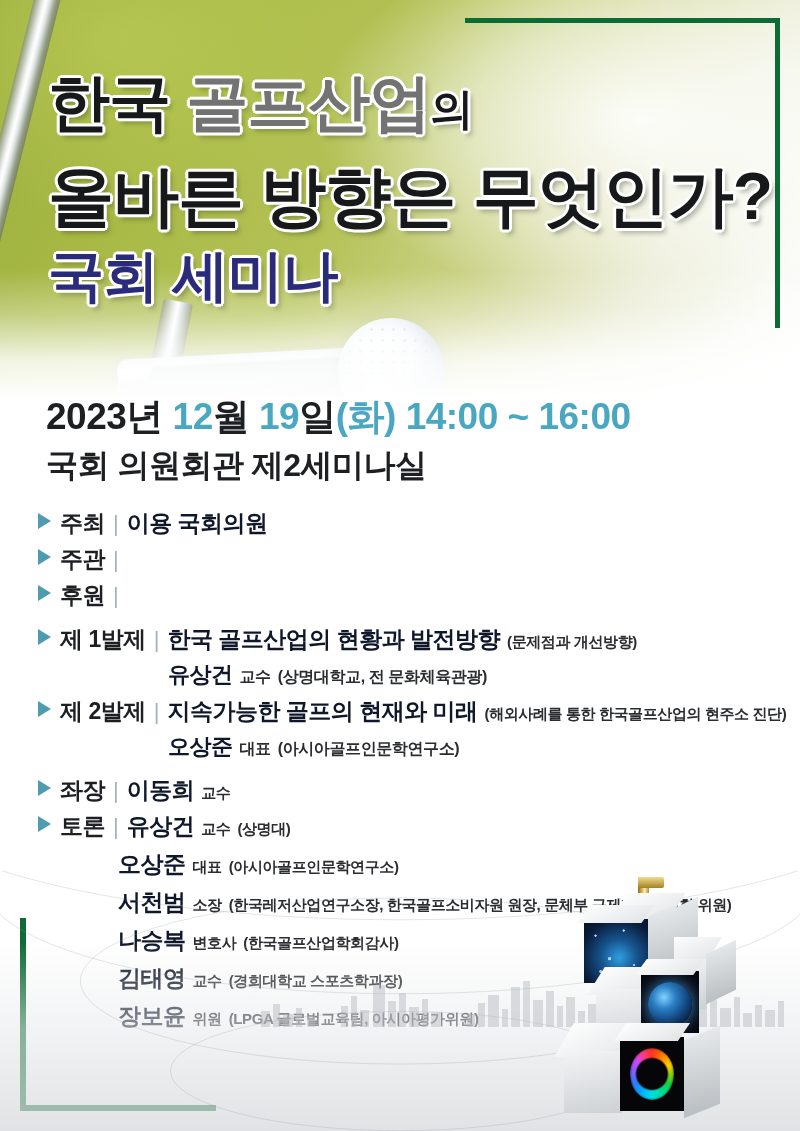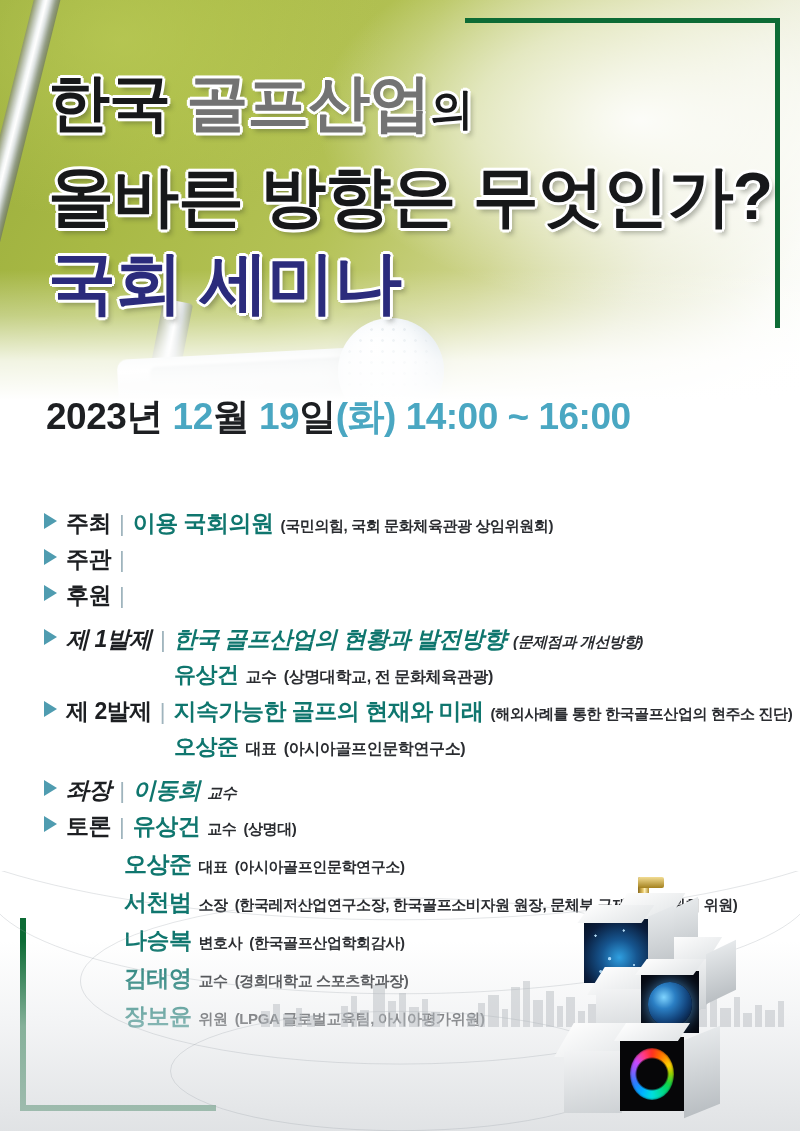--- a/index.html
+++ b/index.html
@@ -72,21 +72,21 @@
   .br-tr-h{left:465px;top:18px;width:315px;height:5px;}
   .br-tr-v{left:775px;top:18px;width:5px;height:310px;}
   .br-bl-v{left:20px;top:918px;width:6px;height:193px;}
   .br-bl-h{left:20px;top:1105px;width:196px;height:6px;}
 
   
   .title-block{position:absolute;left:0;top:0;width:800px;}
   .t-line{white-space:nowrap;font-weight:900;letter-spacing:-1px;}
   .t1{position:absolute;left:48px;top:72px;font-size:62px;line-height:1;}
   .t2{position:absolute;left:48px;top:163px;font-size:66px;line-height:1;}
-  .t3{position:absolute;left:48px;top:248px;font-size:68px;line-height:1;}
+  .t3{position:absolute;left:48px;top:248px;font-size:56px;line-height:1;}
   .ink-black{color:#17181a;
     text-shadow:
       -2px -2px 0 #fff, 2px -2px 0 #fff, -2px 2px 0 #fff, 2px 2px 0 #fff,
       -3px 0 0 #fff, 3px 0 0 #fff, 0 -3px 0 #fff, 0 3px 0 #fff,
       4px 5px 5px rgba(40,45,35,.35);}
   .ink-green{color:#737373;
     text-shadow:
       -2px -2px 0 #fff, 2px -2px 0 #fff, -2px 2px 0 #fff, 2px 2px 0 #fff,
       -3px 0 0 #fff, 3px 0 0 #fff, 0 -3px 0 #fff, 0 3px 0 #fff,
       4px 5px 5px rgba(40,45,35,.35);}
@@ -102,31 +102,31 @@
     position:absolute;left:46px;top:392px;font-size:37px;font-weight:700;
     color:#1d1f22;white-space:nowrap;letter-spacing:-.5px;
   }
   .accent{color:#4aa7c2;text-align:right;}
   .venue{
     position:absolute;left:46px;top:444px;font-size:32px;font-weight:700;
     color:#1d1f22;white-space:nowrap;letter-spacing:-.5px;
   }
 
   
-  .info{position:absolute;left:44px;top:508px;width:740px;}
+  .info{position:absolute;left:38px;top:508px;width:740px;}
   .row{display:flex;align-items:baseline;margin-bottom:5px;white-space:nowrap;}
-  .row.gap-top{margin-top:13px;font-style:italic;}
+  .row.gap-top{margin-top:13px;}
   .tri{
     width:0;height:0;border-left:13px solid #4f9cb0;
     border-top:8.5px solid transparent;border-bottom:8.5px solid transparent;
     margin-right:9px;flex:0 0 auto;position:relative;top:-2px;
   }
   .lbl{font-size:23px;font-weight:700;color:#1d1f22;letter-spacing:-.5px;}
   .bar{color:#9fb4bd;font-weight:400;margin:0 8px;font-size:22px;}
-  .val{font-size:23px;font-weight:700;color:#0f766e;letter-spacing:-.5px;}
+  .val{font-size:23px;font-weight:700;color:#0f172a;letter-spacing:-.5px;}
   .note{font-size:15px;font-weight:600;color:#2a2c30;margin-left:7px;letter-spacing:-.4px;}
   .sub{display:flex;align-items:baseline;margin:1px 0 6px 130px;white-space:nowrap;}
   .sub .val{font-size:22px;}
   .sub .note{font-size:16px;}
   .panel-row{display:flex;align-items:baseline;margin:7px 0 0 80px;white-space:nowrap;}
   .panel-row .val{font-size:23px;}
   .panel-row .note{font-size:15px;}
 
   
   .bottom-art{position:absolute;left:0;bottom:0;width:800px;height:260px;overflow:hidden;}
@@ -204,29 +204,29 @@
   <div class="bracket br-bl-v"></div>
   <div class="bracket br-bl-h"></div>
 
   <div class="title-block">
     <div class="t-line t1"><span class="ink-black">한국</span><span class="ink-black">&nbsp;</span><span class="ink-green">골프산업</span><span class="ink-black t-suffix">의</span></div>
     <div class="t-line t2 ink-black">올바른 방향은 무엇인가?</div>
     <div class="t-line t3 ink-navy">국회 세미나</div>
   </div>
 
   <div class="datetime"><span>2023년</span><span>&nbsp;</span><span class="accent">12</span><span>월</span><span>&nbsp;</span><span class="accent">19</span><span>일</span><span class="accent">(화)</span><span>&nbsp;</span><span class="accent">14:00 ~ 16:00</span></div>
+  <div class="venue">국회 의원회관 제2세미나실</div>
 
   <div class="info">
 
     <div class="row">
       <span class="tri"></span>
       <span class="lbl">주최</span>
       <span class="bar">|</span>
       <span class="val">이용 국회의원</span>
-      <span class="note">(국민의힘, 국회 문화체육관광 상임위원회)</span>
     </div>
 
     <div class="row">
       <span class="tri"></span>
       <span class="lbl">주관</span>
       <span class="bar">|</span>
     </div>
 
     <div class="row">
       <span class="tri"></span>

